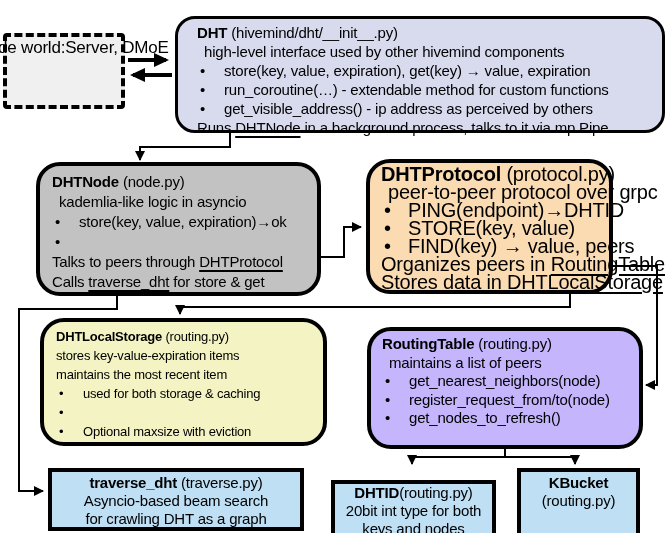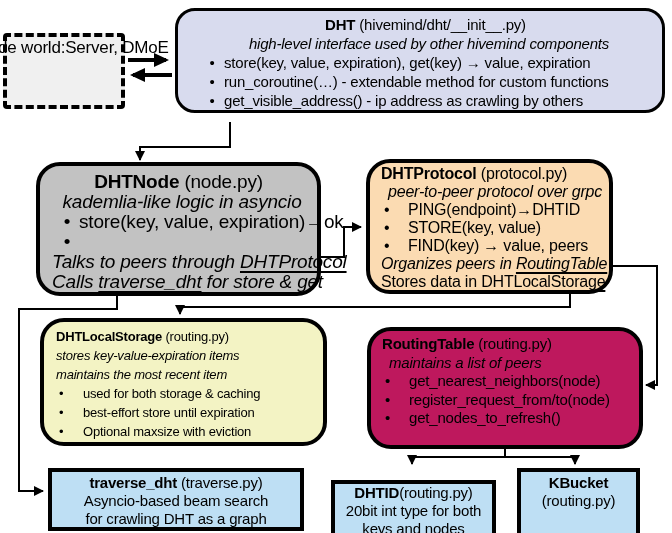--- a/index.html
+++ b/index.html
@@ -2,37 +2,37 @@
 <html><head>
 <meta charset="utf-8">
 <style>
   html,body{margin:0;padding:0;background:#fff;}
   .canvas{position:relative;width:672px;height:533px;background:#ffffff;overflow:hidden;
           font-family:"Liberation Sans",sans-serif;color:#000;letter-spacing:-0.2px;}
   svg.wires{position:absolute;left:0;top:0;pointer-events:none;}
   .box{position:absolute;box-sizing:border-box;border:4px solid #000;background:#fff;}
   .rd{border-radius:24px;}
   .ln{white-space:pre;}
-  .i{font-style:italic;}
+  .i{}
   .b{font-weight:bold;}
   .u{text-decoration:underline;text-decoration-thickness:1.5px;text-underline-offset:2.5px;}
   .bl{display:flex;}
   .mk{flex:0 0 auto;width:24px;padding-left:3px;}
   .sub{padding-left:7px;}
   .ctr{text-align:center;}
 
   #outside{left:3px;top:33px;width:122px;height:76px;border-style:dashed;border-radius:4px;
            display:flex;flex-direction:row;justify-content:center;text-align:center;
            font-size:17px;line-height:21px;}
-  #dht{left:175px;top:8px;width:490px;height:105px;border-width:3.5px;border-radius:20px;
-       padding:4px 8px 0 19px;font-size:15px;line-height:19px;text-align:center;}
+  #dht{left:175px;top:16px;width:490px;height:117px;border-width:3.5px;border-radius:20px;
+       padding:4px 8px 0 19px;font-size:15px;line-height:19px;}
   #dhtnode{left:36px;top:162px;width:285px;height:134px;padding:6px 12px 0 12px;
-           font-size:19px;line-height:20px;text-align:center;}
+           font-size:15px;line-height:20px;}
   #dhtprotocol{left:366px;top:159px;width:247px;height:135px;padding:2px 6px 0 11px;
-               font-size:16px;line-height:18px;}
+               font-size:20px;line-height:18px;}
   #localstorage{left:40px;top:318px;width:287px;height:128px;padding:5px 6px 0 12px;
                 font-size:13px;line-height:19px;}
   #routingtable{left:367px;top:327px;width:276px;height:122px;padding:4px 6px 0 11px;
                 font-size:15px;line-height:18.5px;}
   #traverse{left:48px;top:468px;width:256px;height:63px;padding-top:2px;font-size:15px;line-height:18px;}
   #dhtid{left:331px;top:468px;width:165px;height:63px;padding-top:0;font-size:15px;line-height:18px;margin-top:12px;}
   #kbucket{left:517px;top:468px;width:123px;height:75px;padding-top:2px;font-size:15px;line-height:18px;}
 </style>
 </head>
 <body>
@@ -68,21 +68,22 @@
   <div class="box rd" id="outside" style="background: rgb(240, 240, 240);">
     <div class="ln">Outside world:</div>
     <div class="ln">Server, DMoE</div>
   </div>
 
   <div class="box rd" id="dht" style="background: rgb(216, 219, 238);">
     <div class="ln"><span class="b">DHT</span><span> (hivemind/dht/__init__.py)</span></div>
     <div class="ln i sub">high-level interface used by other hivemind components</div>
     <div class="ln bl"><span class="mk">•</span><span>store(key, value, expiration), get(key) → value, expiration</span></div>
     <div class="ln bl"><span class="mk">•</span><span>run_coroutine(…) - extendable method for custom functions</span></div>
-    <div class="ln bl"><span class="mk">•</span><span>get_visible_address() - ip address as crawling by others</span></div>
+    <div class="ln bl"><span class="mk">•</span><span>get_visible_address() - ip address as perceived by others</span></div>
+    <div class="ln i"><span>Runs </span><span class="u">DHTNode</span><span> in a background process, talks to it via mp.Pipe</span></div>
   </div>
 
   <div class="box rd" id="dhtnode" style="background: rgb(194, 194, 194);">
     <div class="ln"><span class="b">DHTNode</span><span> (node.py)</span></div>
     <div class="ln i sub">kademlia-like logic in asyncio</div>
     <div class="ln bl"><span class="mk">•</span><span>store(key, value, expiration)→ok</span></div>
     <div class="ln bl"><span class="mk">•</span></div>
     <div class="ln i"><span>Talks to peers through </span><span class="u">DHTProtocol</span></div>
     <div class="ln i"><span>Calls </span><span class="u">traverse_dht</span><span> for store &amp; get</span></div>
   </div>
@@ -95,25 +96,25 @@
     <div class="ln bl"><span class="mk">•</span><span>FIND(key) → value, peers</span></div>
     <div class="ln i"><span>Organizes peers in </span><span class="u">RoutingTable</span></div>
     <div class="ln"><span>Stores data in DHT</span><span class="u">LocalStorage</span></div>
   </div>
 
   <div class="box rd" id="localstorage" style="background: rgb(243, 243, 196);">
     <div class="ln"><span class="b">DHTLocalStorage</span><span> (routing.py)</span></div>
     <div class="ln i">stores key-value-expiration items</div>
     <div class="ln i">maintains the most recent item</div>
     <div class="ln bl"><span class="mk">•</span><span>used for both storage &amp; caching</span></div>
-    <div class="ln bl"><span class="mk">•</span><span>best-effort store until expiration</span></div>
+    <div class="ln bl"><span class="mk">•</span></div>
     <div class="ln bl"><span class="mk">•</span><span>Optional maxsize with eviction</span></div>
   </div>
 
-  <div class="box rd" id="routingtable" style="background: #be185d;">
+  <div class="box rd" id="routingtable" style="background: #c4b5fd;">
     <div class="ln"><span class="b">RoutingTable</span><span> (routing.py)</span></div>
     <div class="ln i sub">maintains a list of peers</div>
     <div class="ln bl"><span class="mk">•</span><span>get_nearest_neighbors(node)</span></div>
     <div class="ln bl"><span class="mk">•</span><span>register_request_from/to(node)</span></div>
     <div class="ln bl"><span class="mk">•</span><span>get_nodes_to_refresh()</span></div>
   </div>
 
   <div class="box ctr" id="traverse" style="background: rgb(190, 223, 244);">
     <div class="ln"><span class="b">traverse_dht</span><span> (traverse.py)</span></div>
     <div class="ln">Asyncio-based beam search</div>

